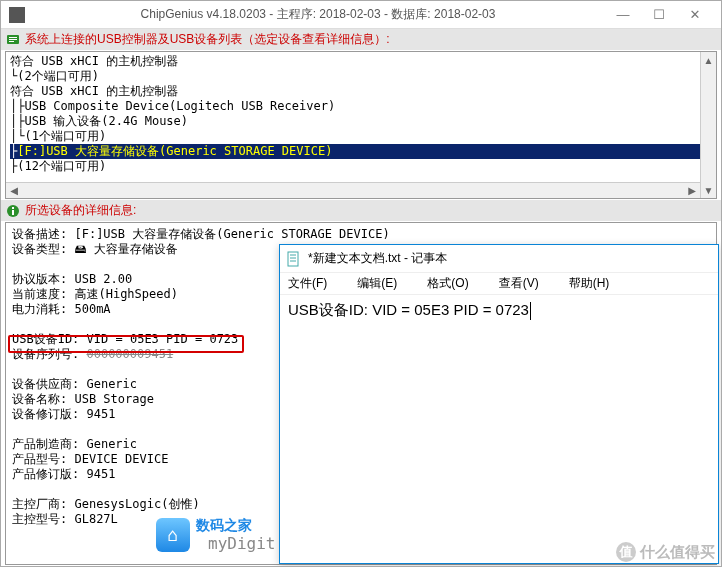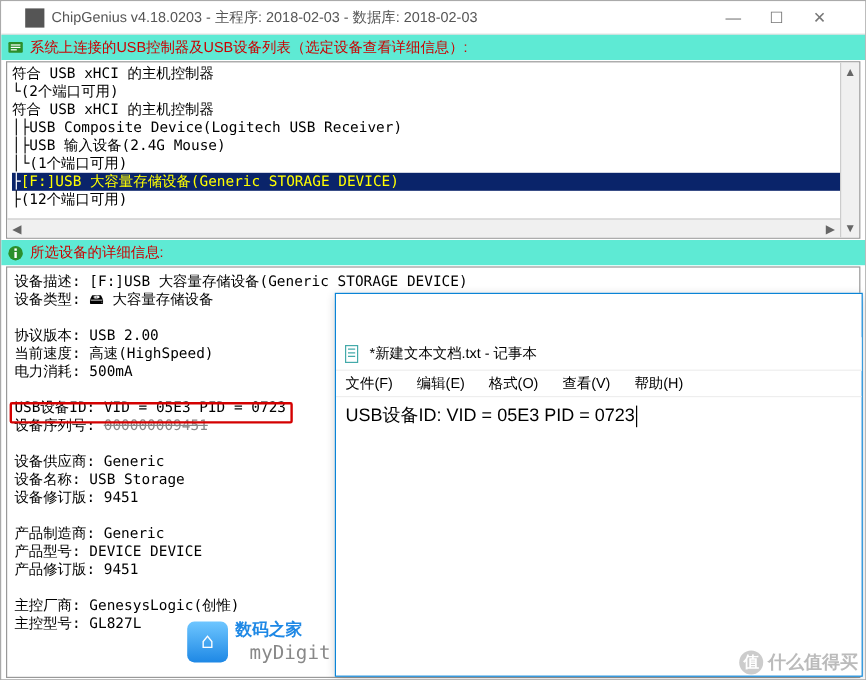--- a/index.html
+++ b/index.html
@@ -14,41 +14,42 @@
     overflow: hidden;
     border: 1px solid #aaa;
   }
   
   .titlebar {
     height: 28px;
     background: #fff;
     border-bottom: 1px solid #ddd;
     display: flex;
     align-items: center;
-    padding: 0 20px;
+    padding: 0 8px;
+    text-align: center;
   }
   .titlebar .app-icon {
     width: 16px; height: 16px;
     background: #555;
     margin-right: 6px;
     display: inline-block;
   }
   .titlebar .title-text { flex: 1; color: #555; font-size: 12px; }
   .win-btns { display: flex; }
   .win-btn {
     width: 36px; height: 22px;
     display: flex; align-items: center; justify-content: center;
     color: #777; font-size: 13px; font-family: Arial;
   }
 
   .content { display: flex; flex-direction: column; height: calc(100% - 28px); }
 
   .section-header {
     display: flex; align-items: center;
-    background: #5eead4;
+    background: #e5e5e5;
     padding: 2px 4px;
     font-size: 12px;
   }
   .section-header .hdr-icon {
     width: 16px; height: 16px;
     margin-right: 4px;
     display: inline-flex; align-items: center; justify-content: center;
   }
   .section-header .hdr-text { color: #cc0000; }
 
@@ -115,25 +116,25 @@
     position: absolute;
     left: 278px; top: 243px;
     width: 440px; height: 320px;
     border: 1px solid #0a84d6;
     background: #fff;
     box-shadow: 0 2px 8px rgba(0,0,0,0.2);
     display:flex; flex-direction:column;
   }
   .np-title {
     height: 28px; background:#fff; border-bottom:1px solid #eee;
-    display:flex; align-items:center; padding:0 6px;margin-top:36px;
+    display:flex; align-items:center; padding:0 6px;
   }
   .np-title .np-icon { width:16px;height:16px;margin-right:6px; }
   .np-menu {
-    height: 22px; display:flex; align-items:center; gap: 20px;
+    height: 22px; display:flex; align-items:center; gap: 30px;
     padding: 0 8px; font-size:12px; border-bottom:1px solid #eee;
   }
   .np-body {
     flex:1; padding: 6px 8px; font-size: 15px;
     font-family: "Microsoft YaHei", Arial, sans-serif;
     white-space: pre-wrap;
   }
   .np-caret {
     display:inline-block; width:1px; height:18px;
     background:#000; vertical-align:middle; margin-left:1px;

